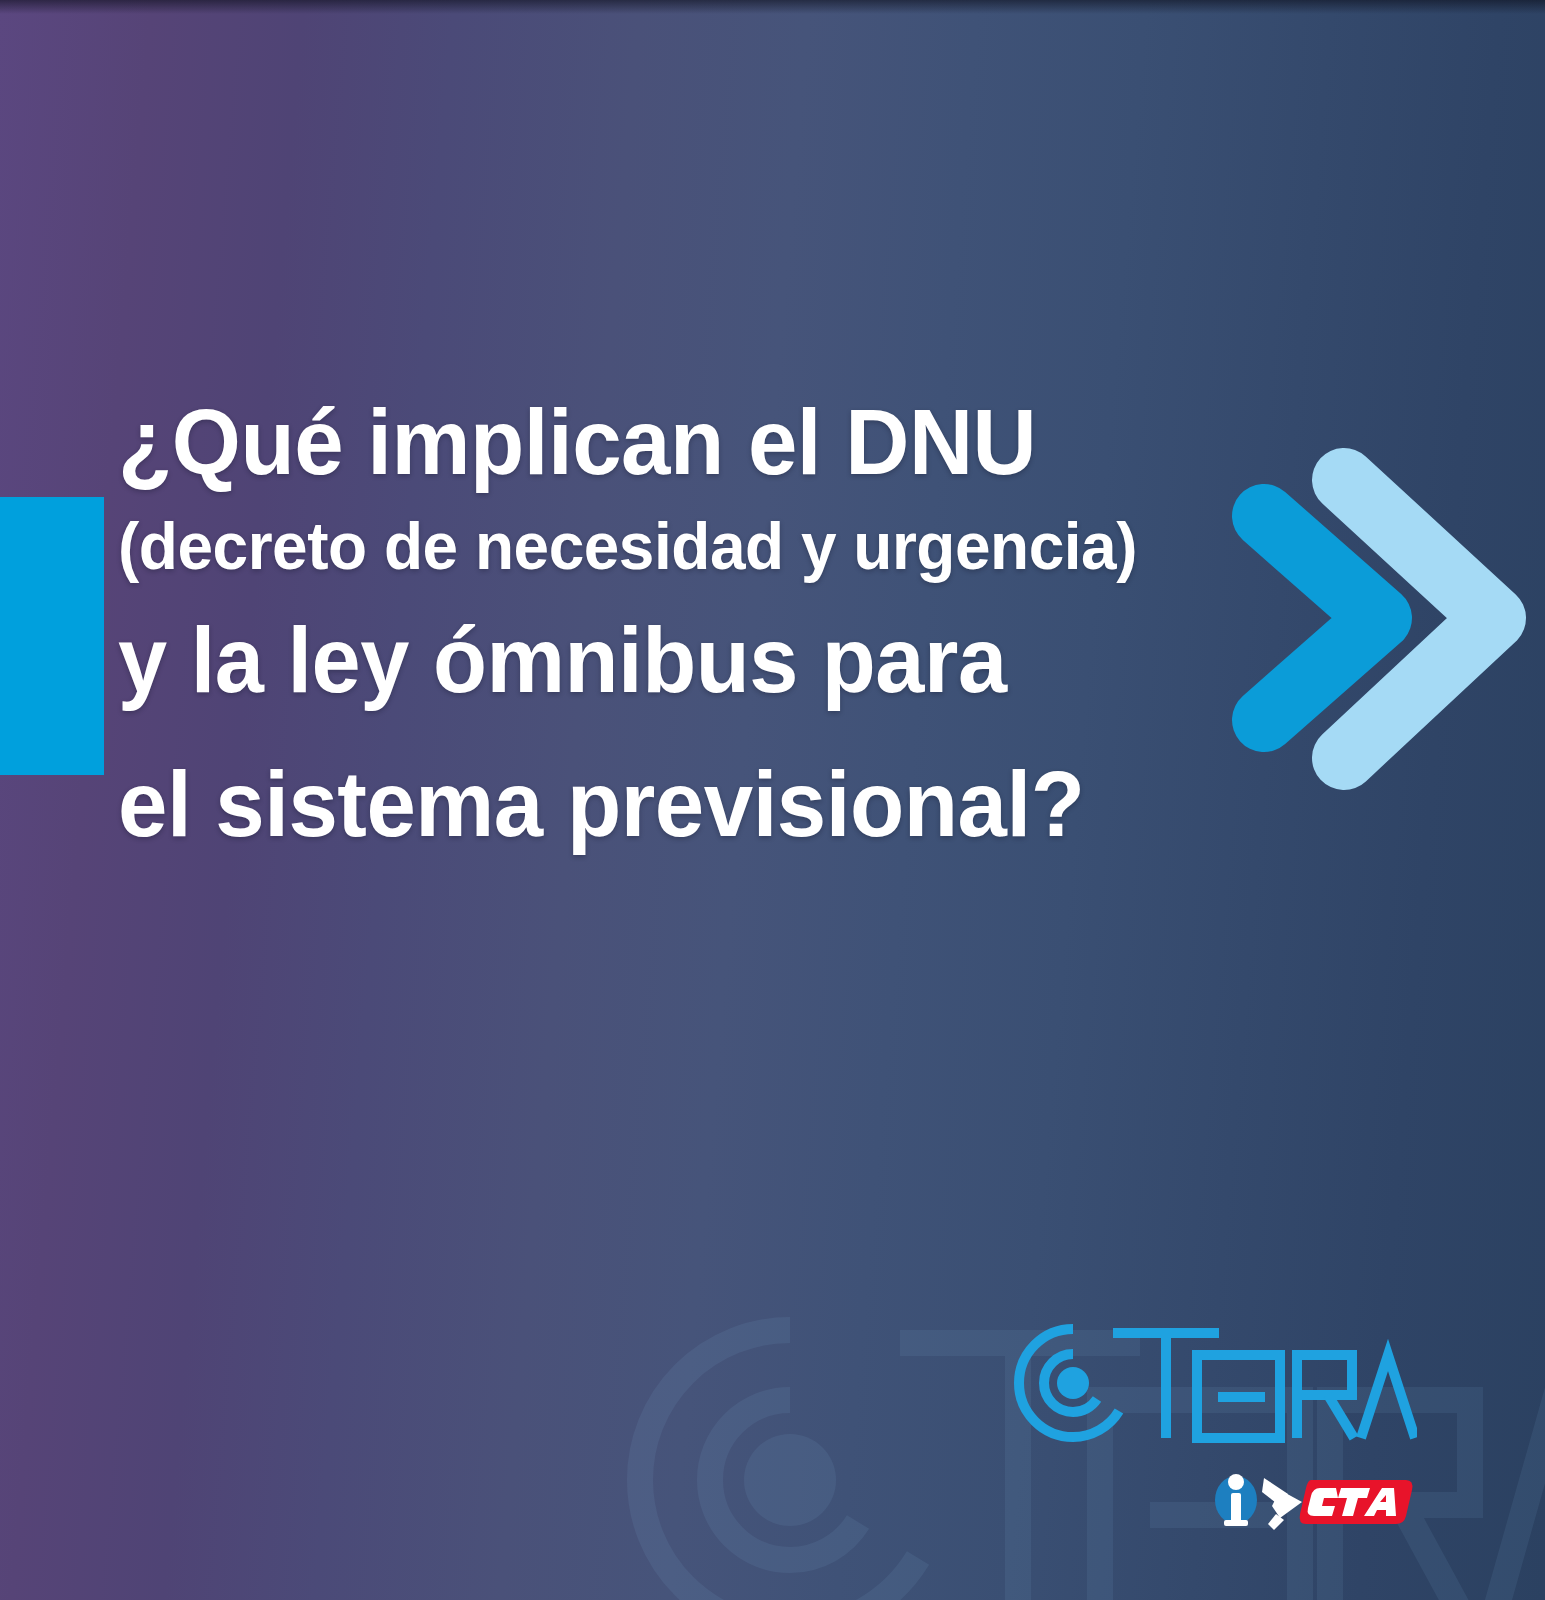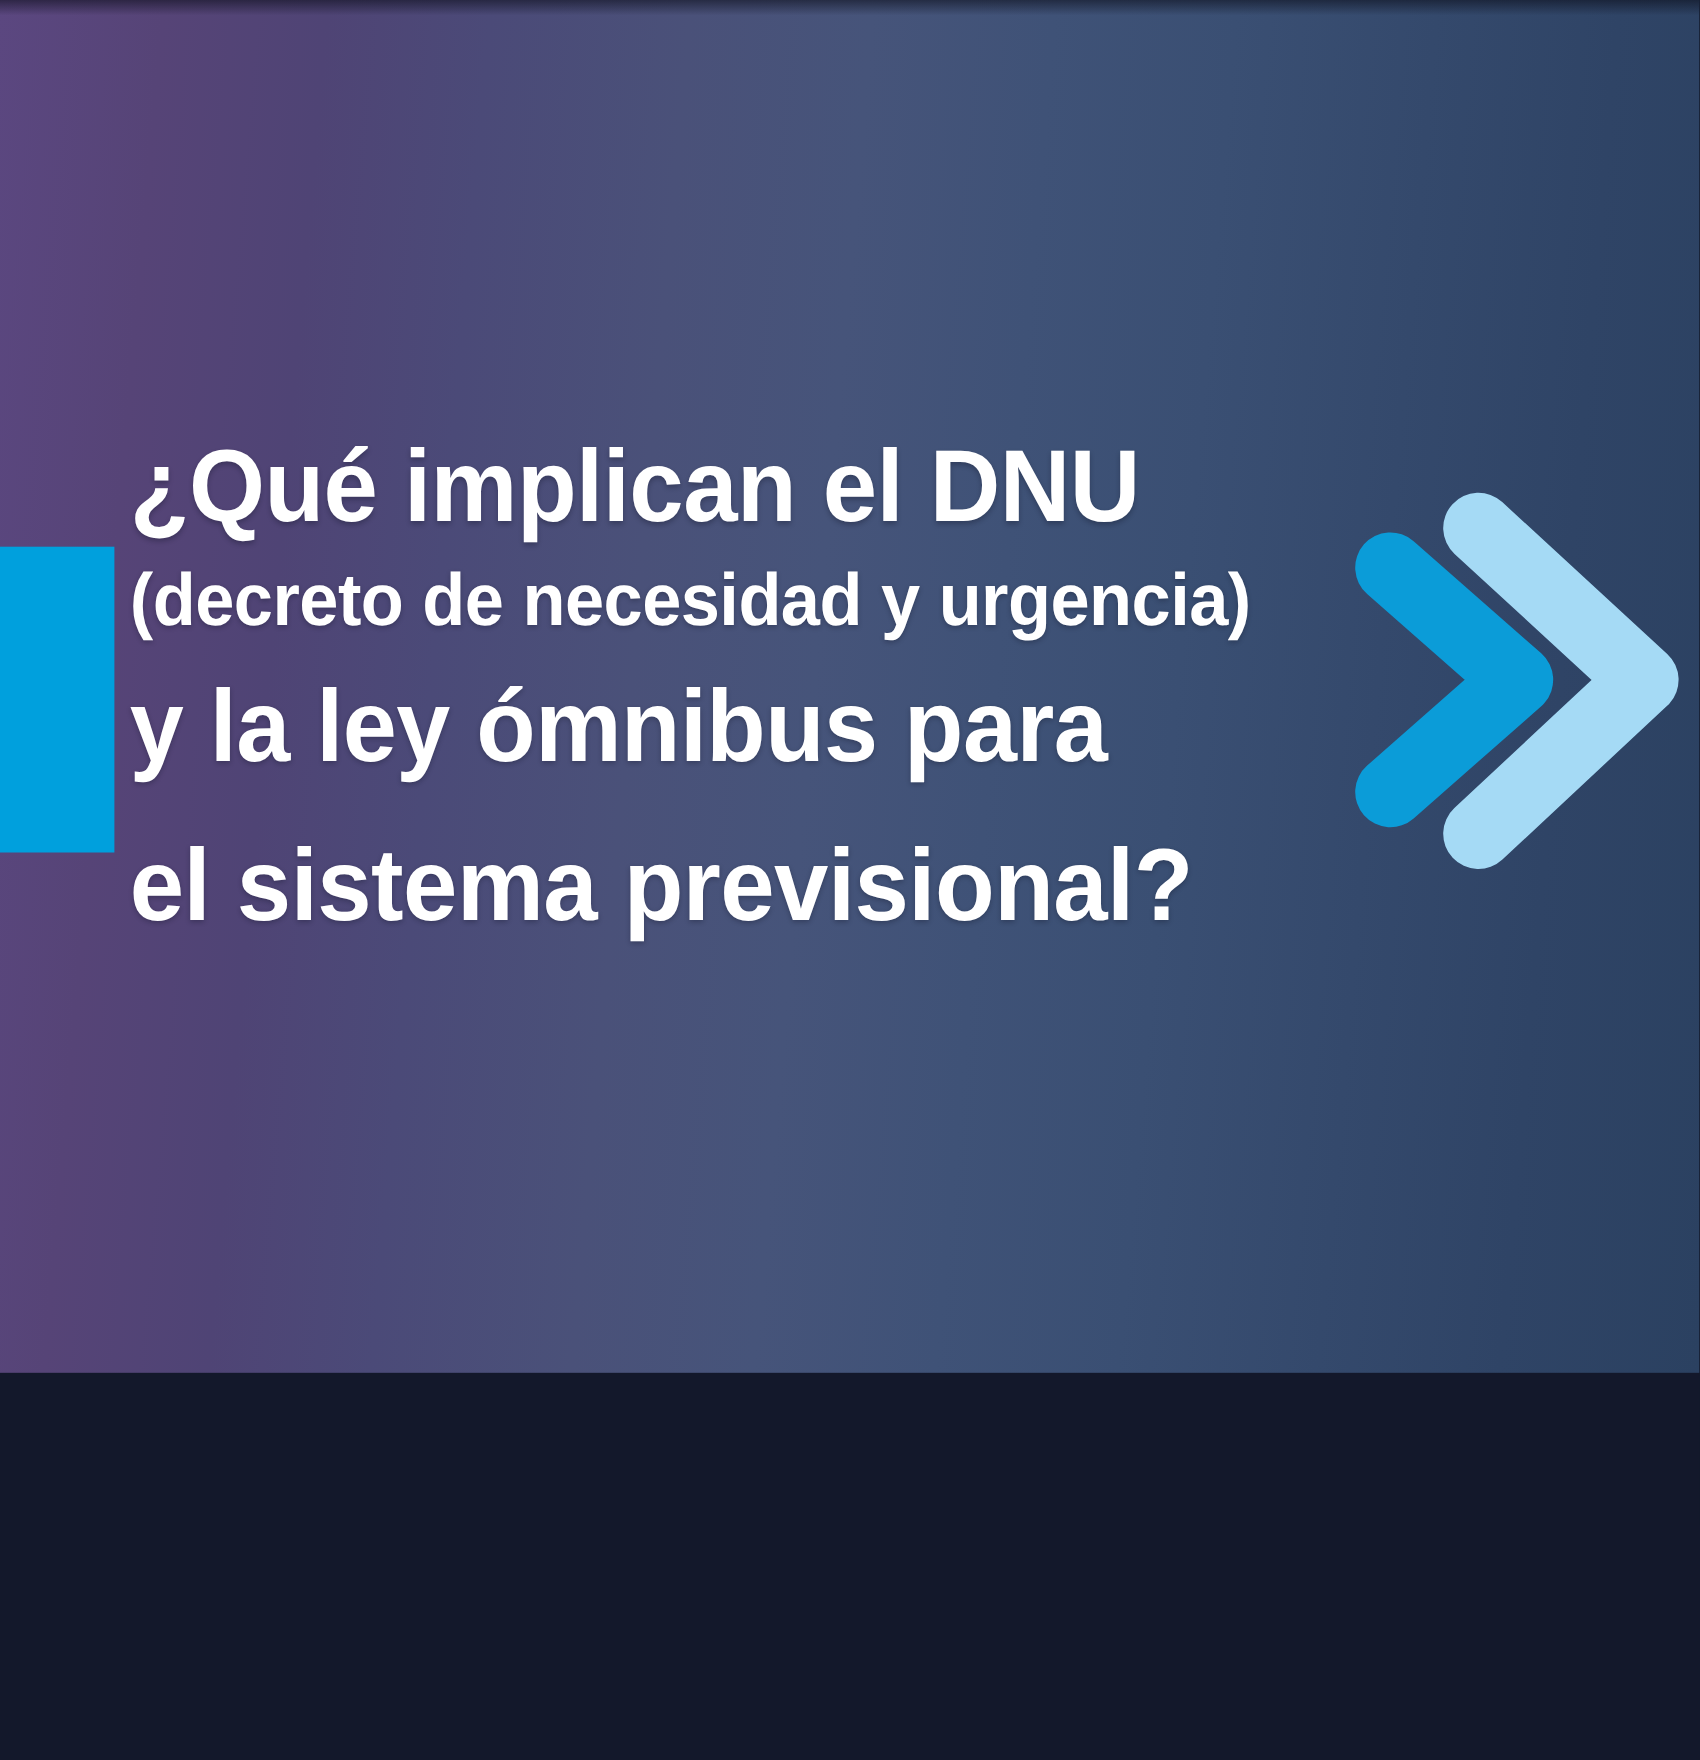--- a/index.html
+++ b/index.html
@@ -7,21 +7,21 @@
   html, body {
     width: 1545px;
     height: 1600px;
     overflow: hidden;
     background: #13182b;
   }
 
   .poster {
     position: relative;
     width: 1545px;
-    height: 1248px;
+    height: 1600px;
     overflow: hidden;
     font-family: "Liberation Sans", sans-serif;
     background:
       linear-gradient(180deg, rgba(10,12,24,0.55) 0px, rgba(10,12,24,0.0) 14px),
       linear-gradient(95deg,
         #5b4780 0%,
         #564477 9%,
         #4f4475 18%,
         #4b4a78 27%,
         #4a5179 38%,

